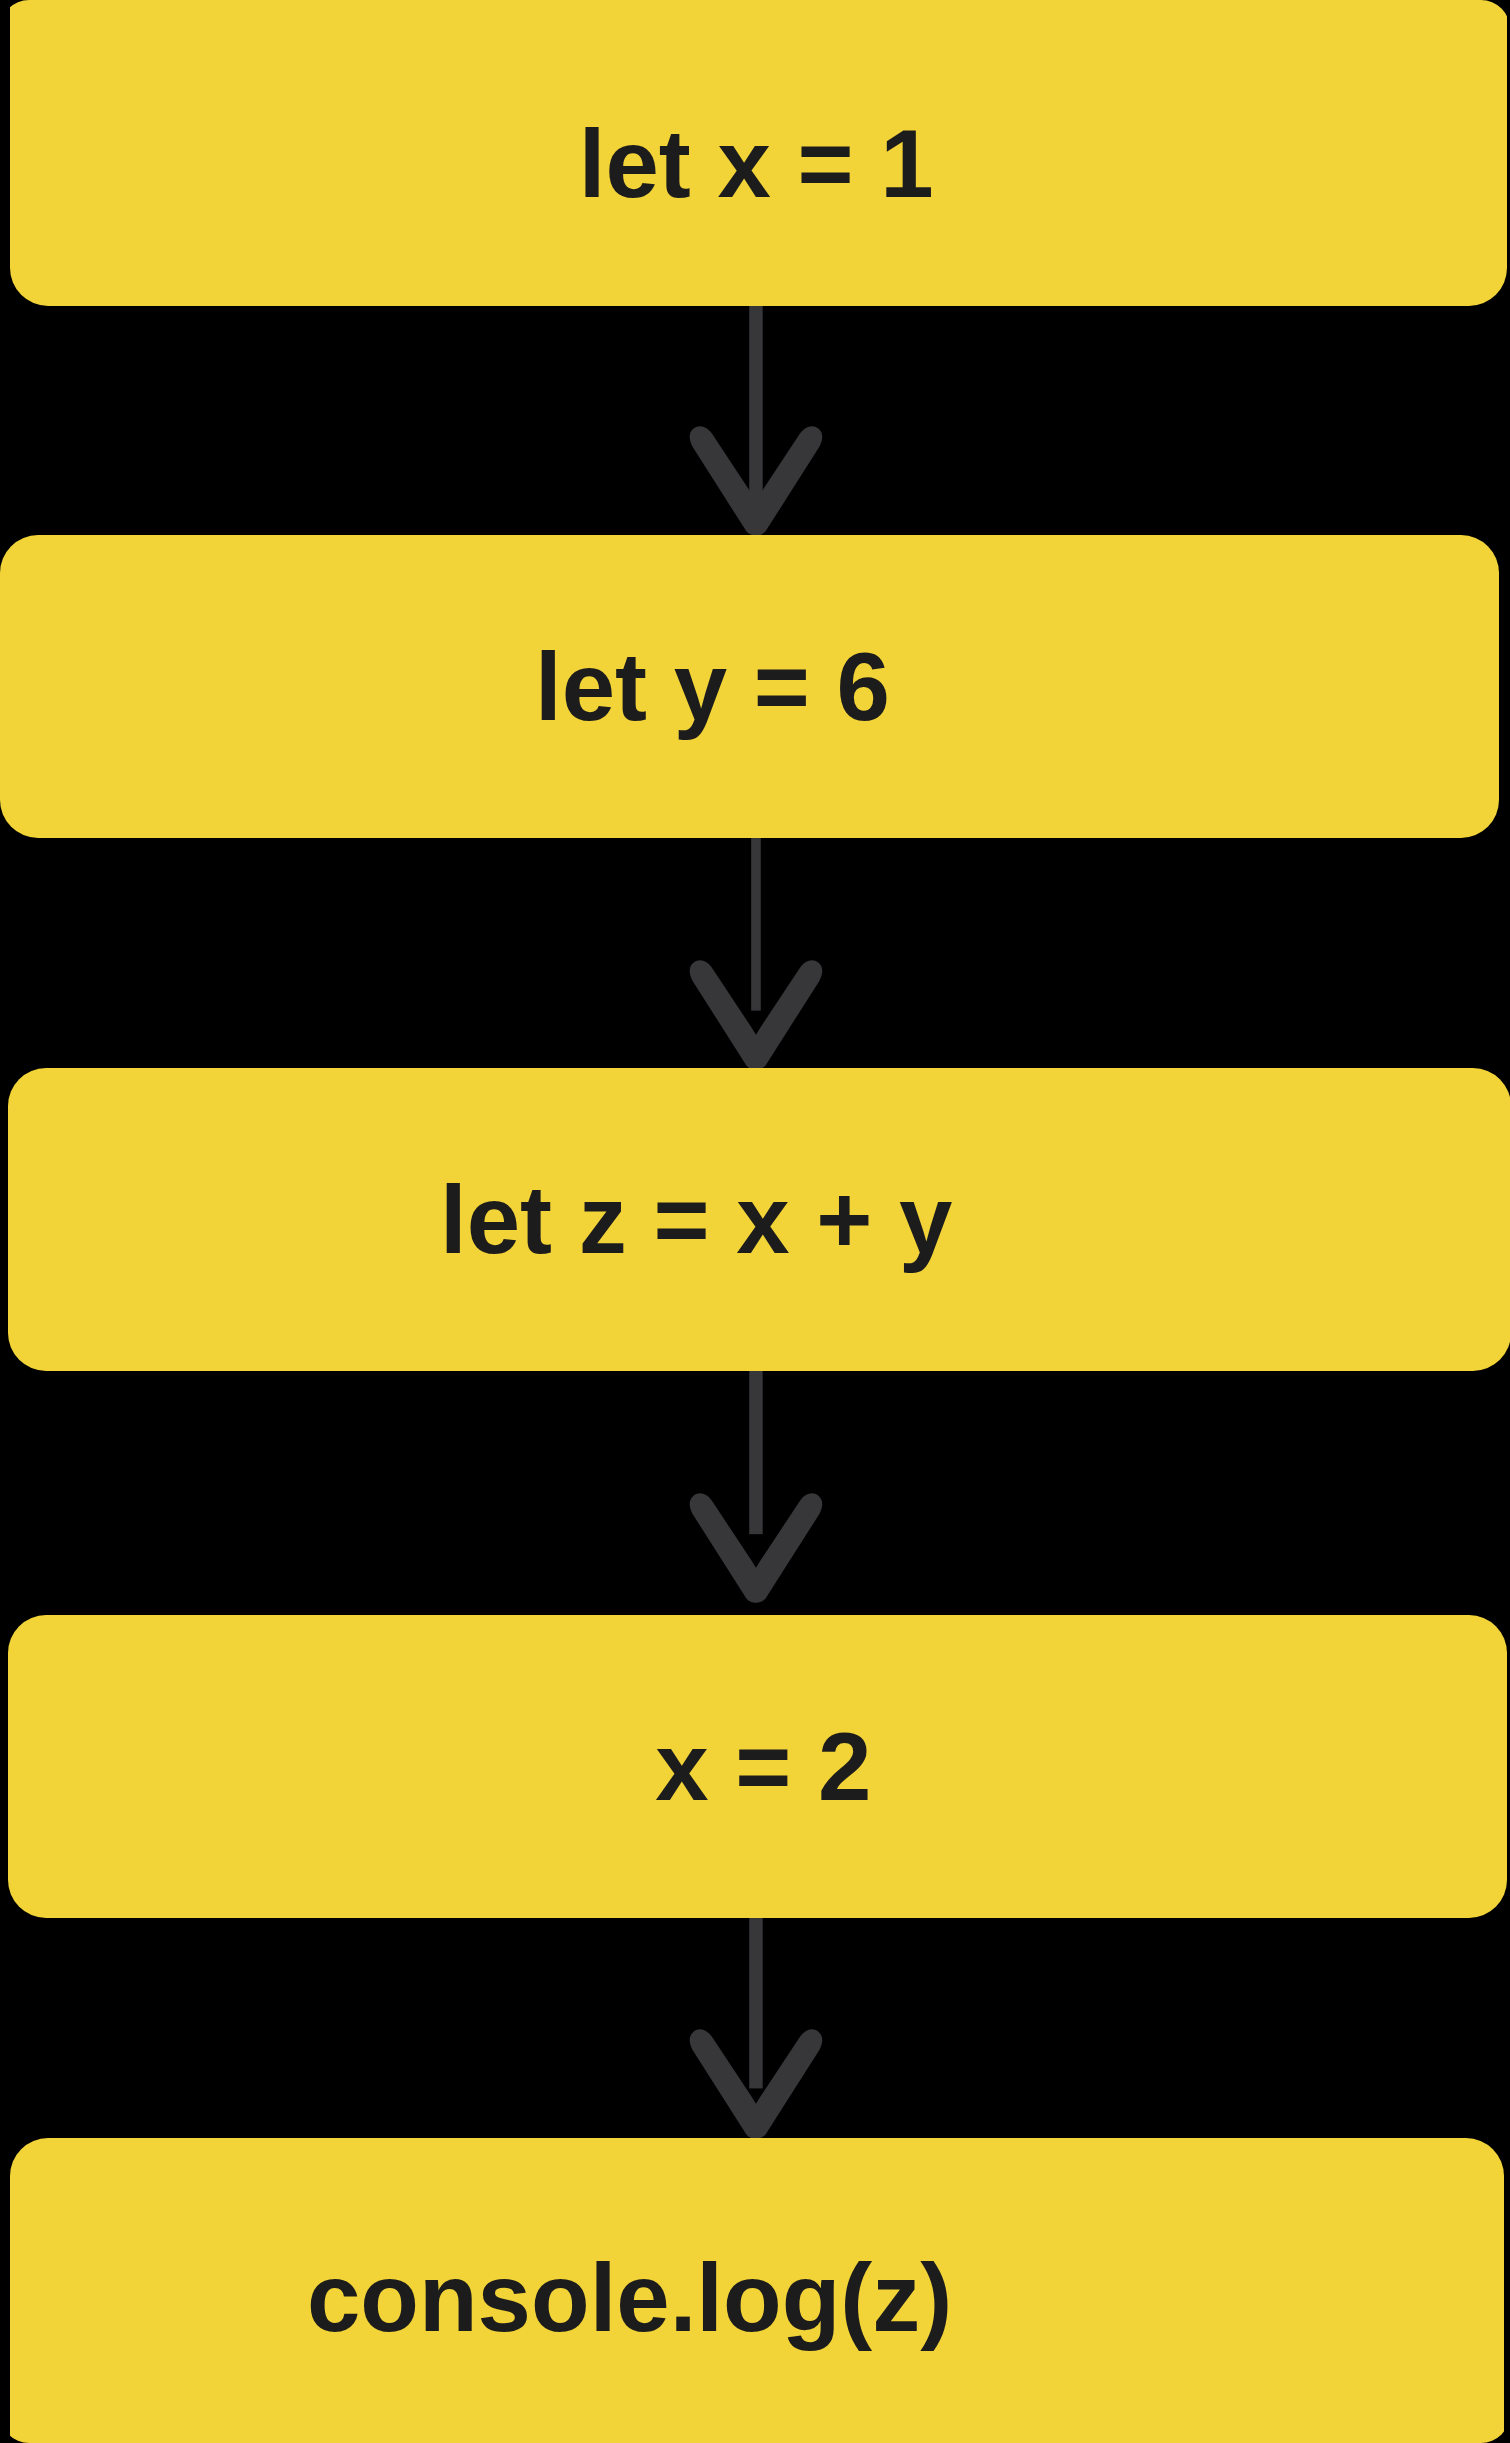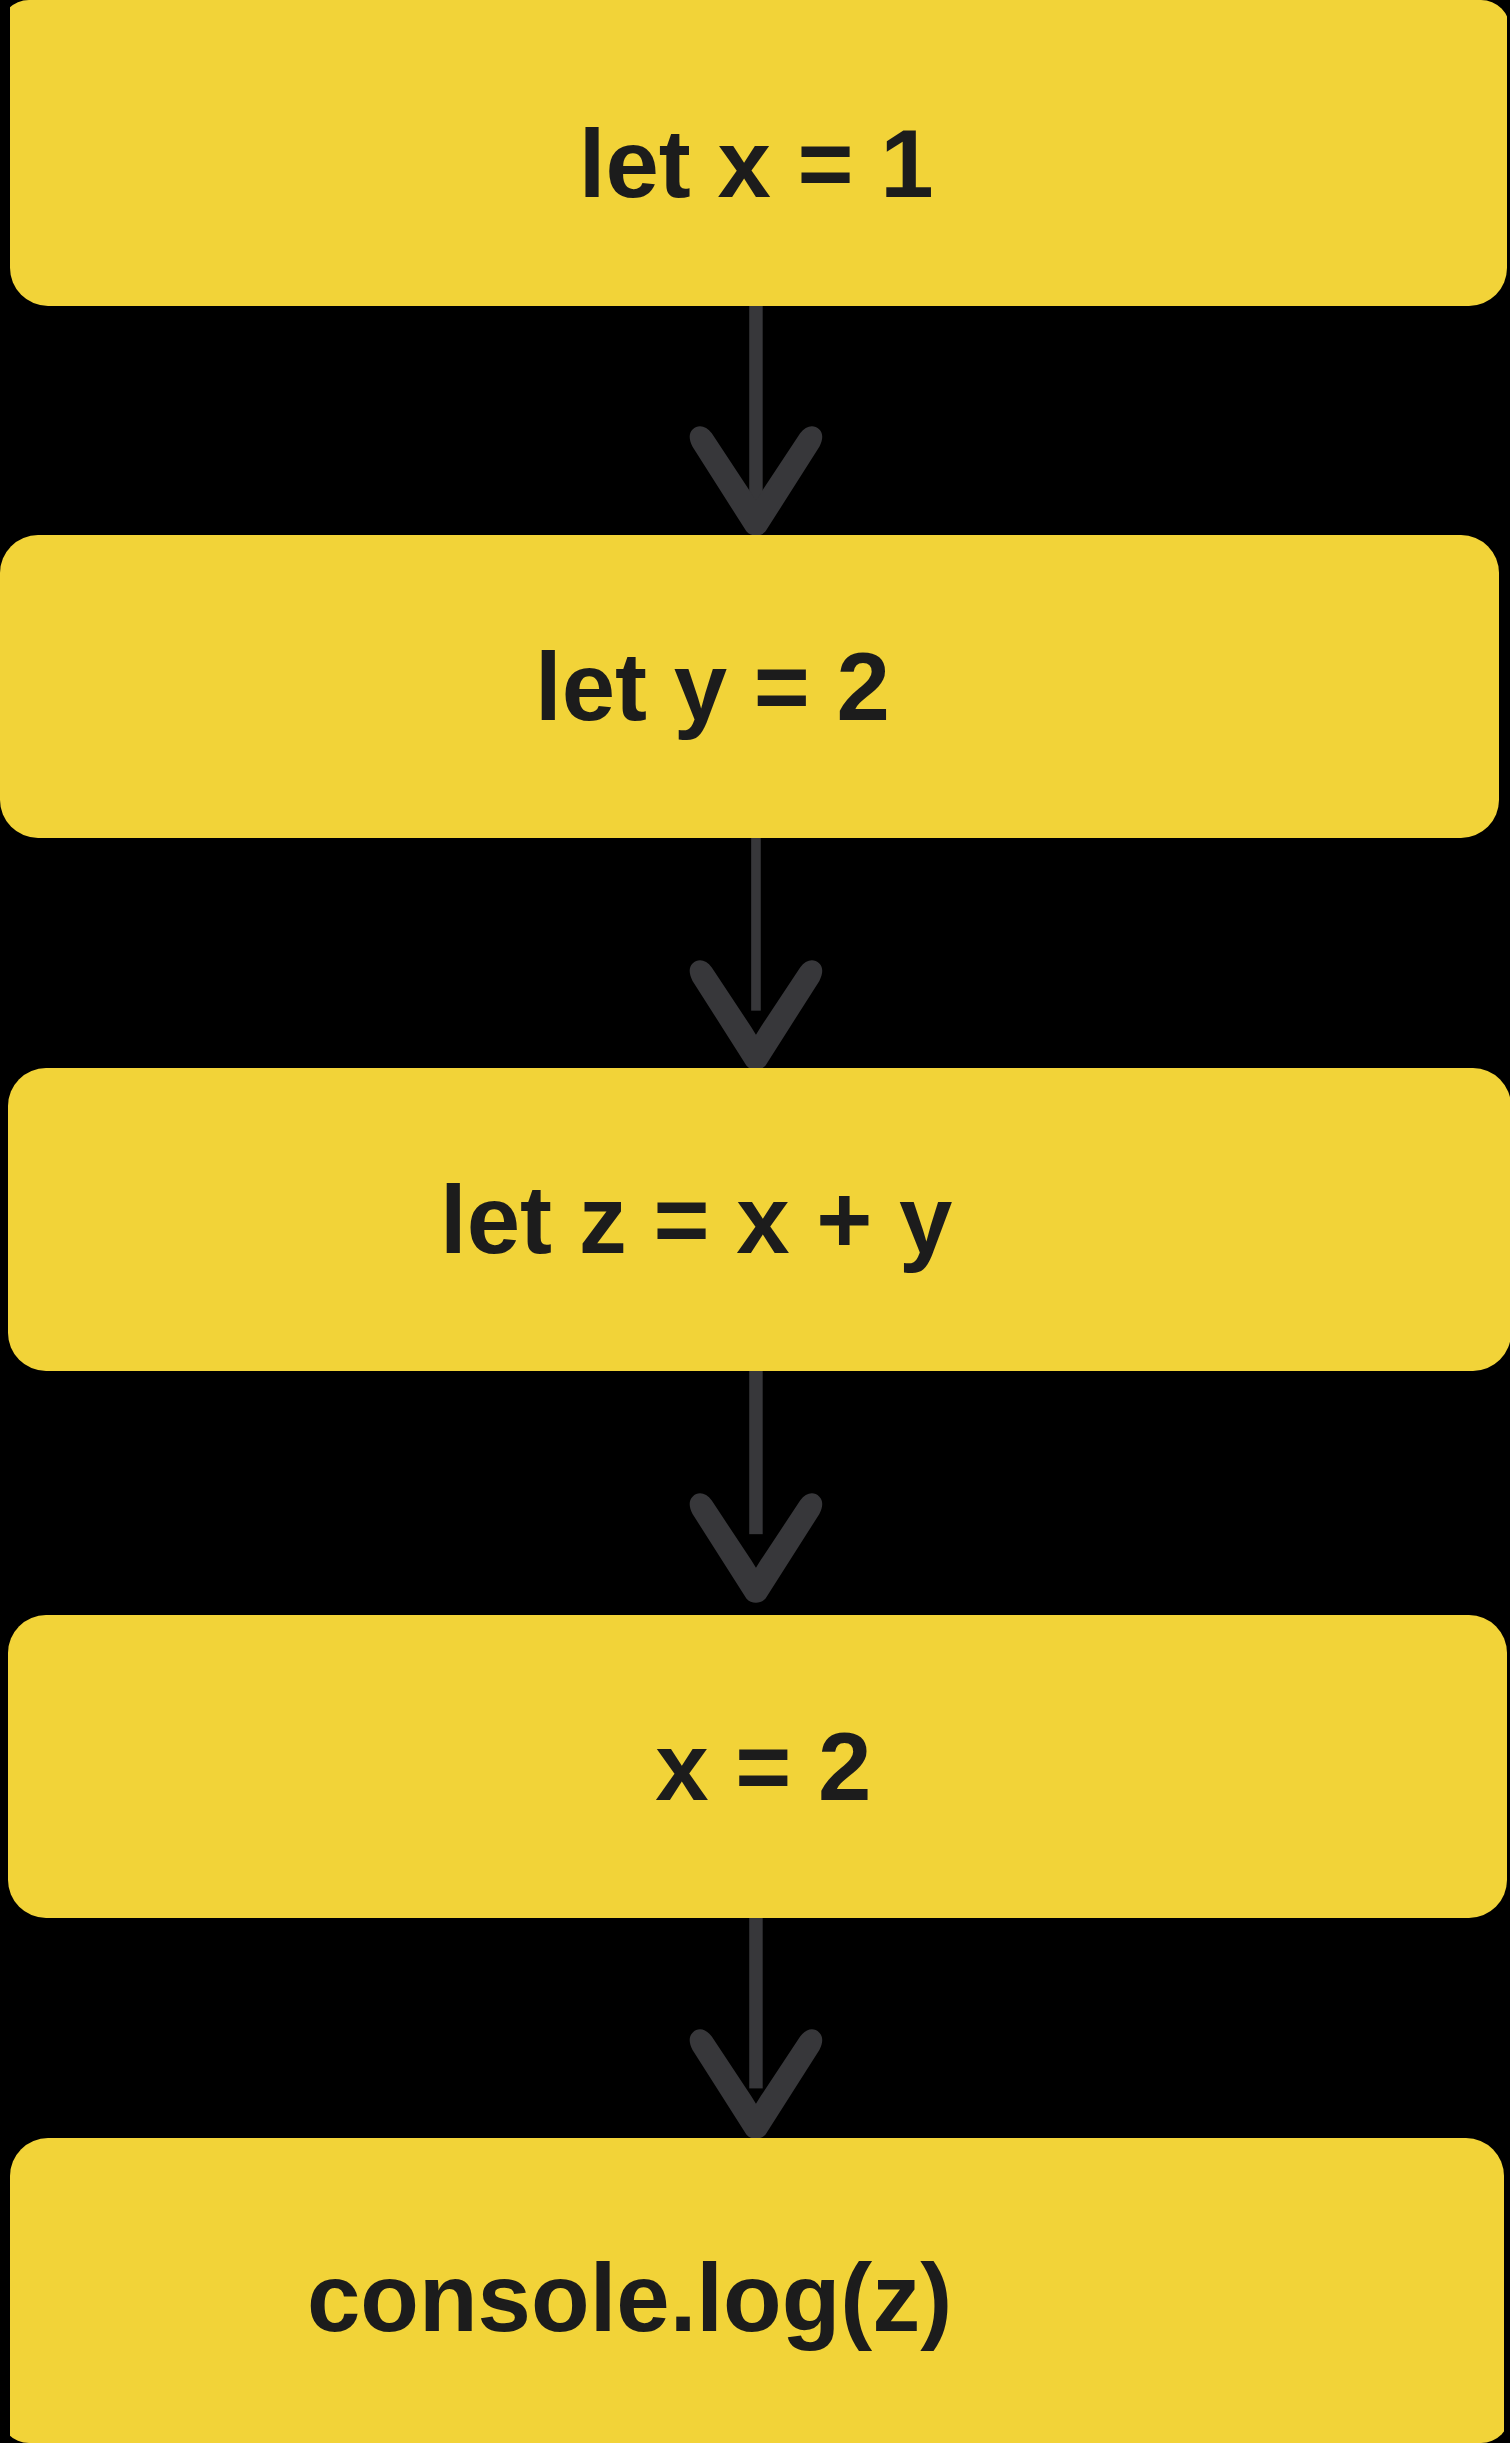--- a/index.html
+++ b/index.html
@@ -110,21 +110,21 @@
         <use href="#head" x="787" y="2218"></use>
       </g>
     </svg>
   </div>
 
   <div class="node" id="node-0" style="background: rgb(242, 211, 56); border-radius: 38px;">
     <span class="node-label" style="color: rgb(28, 28, 28);">let x = 1</span>
   </div>
 
   <div class="node" id="node-1" style="background: rgb(242, 211, 56); border-radius: 38px;">
-    <span class="node-label" style="color: rgb(28, 28, 28);">let y = 2</span>
+    <span class="node-label" style="color: rgb(28, 28, 28);">let y = 6</span>
   </div>
 
   <div class="node" id="node-2" style="background: rgb(242, 211, 56); border-radius: 38px;">
     <span class="node-label" style="color: rgb(28, 28, 28);">let z = x + y</span>
   </div>
 
   <div class="node" id="node-3" style="background: rgb(242, 211, 56); border-radius: 38px;">
     <span class="node-label" style="color: rgb(28, 28, 28);">x = 2</span>
   </div>
 

